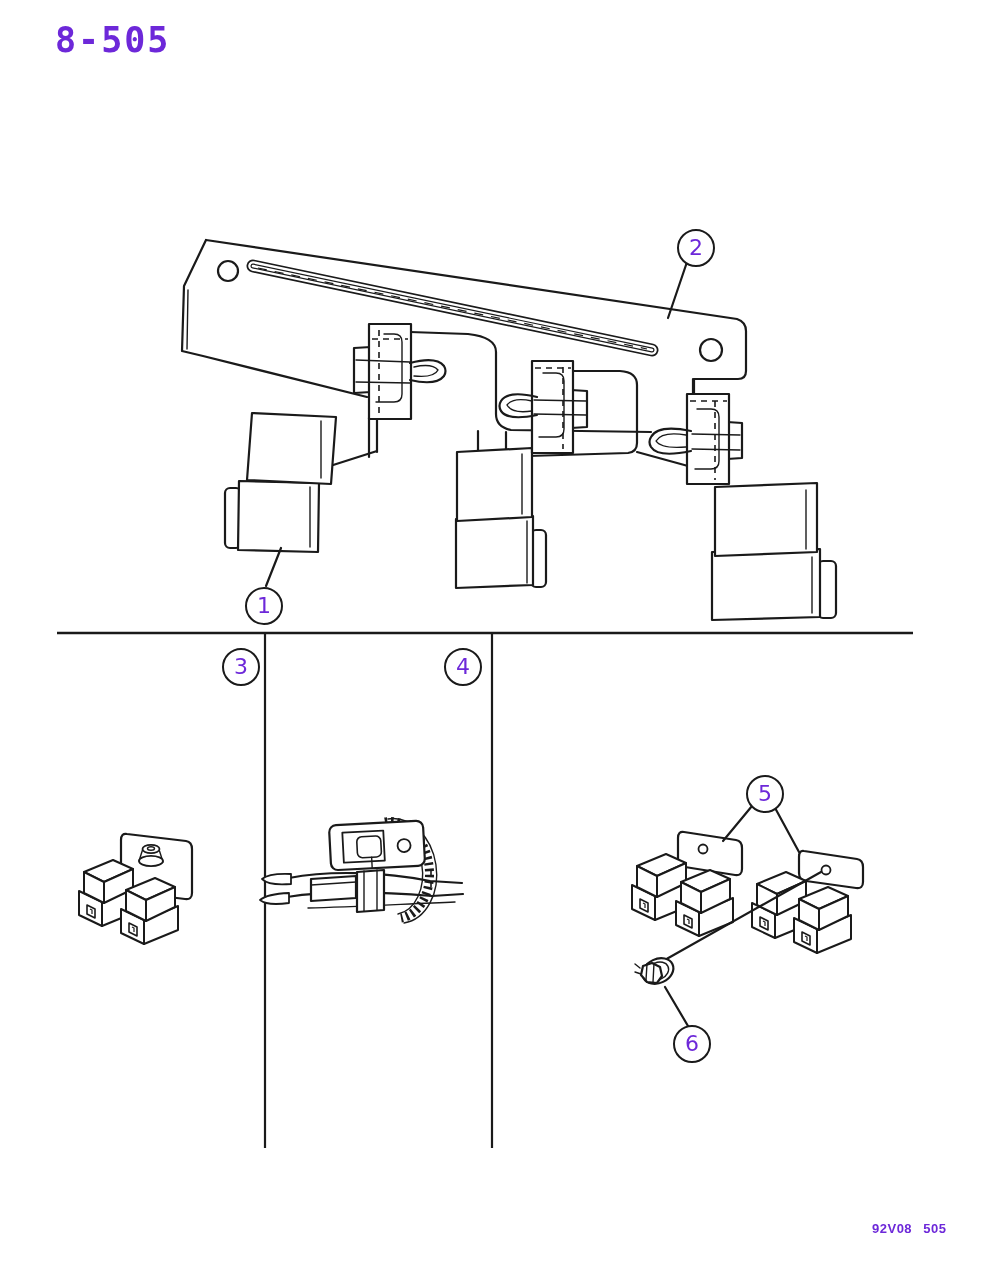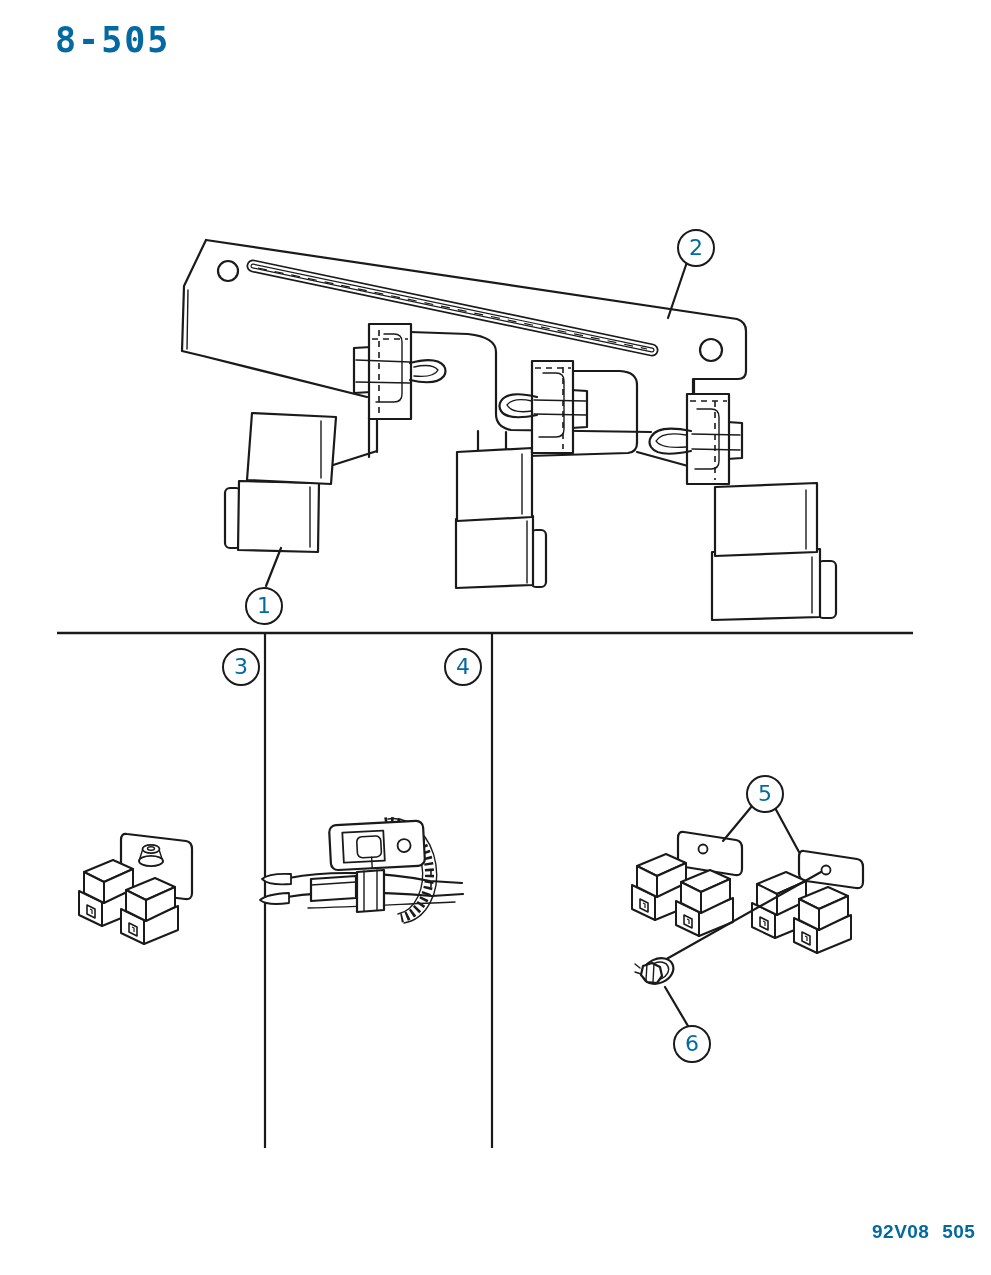--- a/index.html
+++ b/index.html
@@ -1,27 +1,27 @@
 <!DOCTYPE html>
 <html><head>
 <meta charset="utf-8">
 <style>
   html,body{margin:0;padding:0;background:#fff;}
   #page{position:relative;width:991px;height:1275px;background:#fff;overflow:hidden;
-        font-family:"DejaVu Sans",sans-serif;color:#0369a1;}
+        font-family:"DejaVu Sans",sans-serif;color:#6d28d9;}
   #art{position:absolute;left:0;top:0;width:991px;height:1275px;}
   .ln{fill:none;stroke:#1a1a1a;stroke-width:2.2;stroke-linejoin:round;stroke-linecap:round;}
   .t{stroke-width:1.4;}
   .wln{fill:#ffffff;stroke:#1a1a1a;stroke-width:2.2;stroke-linejoin:round;}
   .dash{fill:none;stroke:#1a1a1a;stroke-width:1.6;stroke-dasharray:6 5;}
   .rib{fill:none;stroke:#1a1a1a;stroke-width:9;stroke-dasharray:2.5 3.5;}
   .page-number{position:absolute;left:55px;top:20px;
       font-family:"DejaVu Sans Mono",monospace;font-weight:700;font-size:35px;letter-spacing:2px;}
   .figure-code{position:absolute;left:872px;top:1221px;
-      font-family:"Liberation Sans","DejaVu Sans",sans-serif;font-weight:700;font-size:19px;
+      font-family:"Liberation Sans","DejaVu Sans",sans-serif;font-weight:700;font-size:13px;
       letter-spacing:.5px;word-spacing:7px;white-space:nowrap;}
   .callout{position:absolute;width:34px;height:34px;border:2.4px solid #1a1a1a;border-radius:50%;
       background:#fff;display:flex;align-items:center;justify-content:center;
       font-size:22px;line-height:1;font-family:"DejaVu Sans",sans-serif;}
 </style>
 </head>
 <body>
 
 <div id="page">
 

